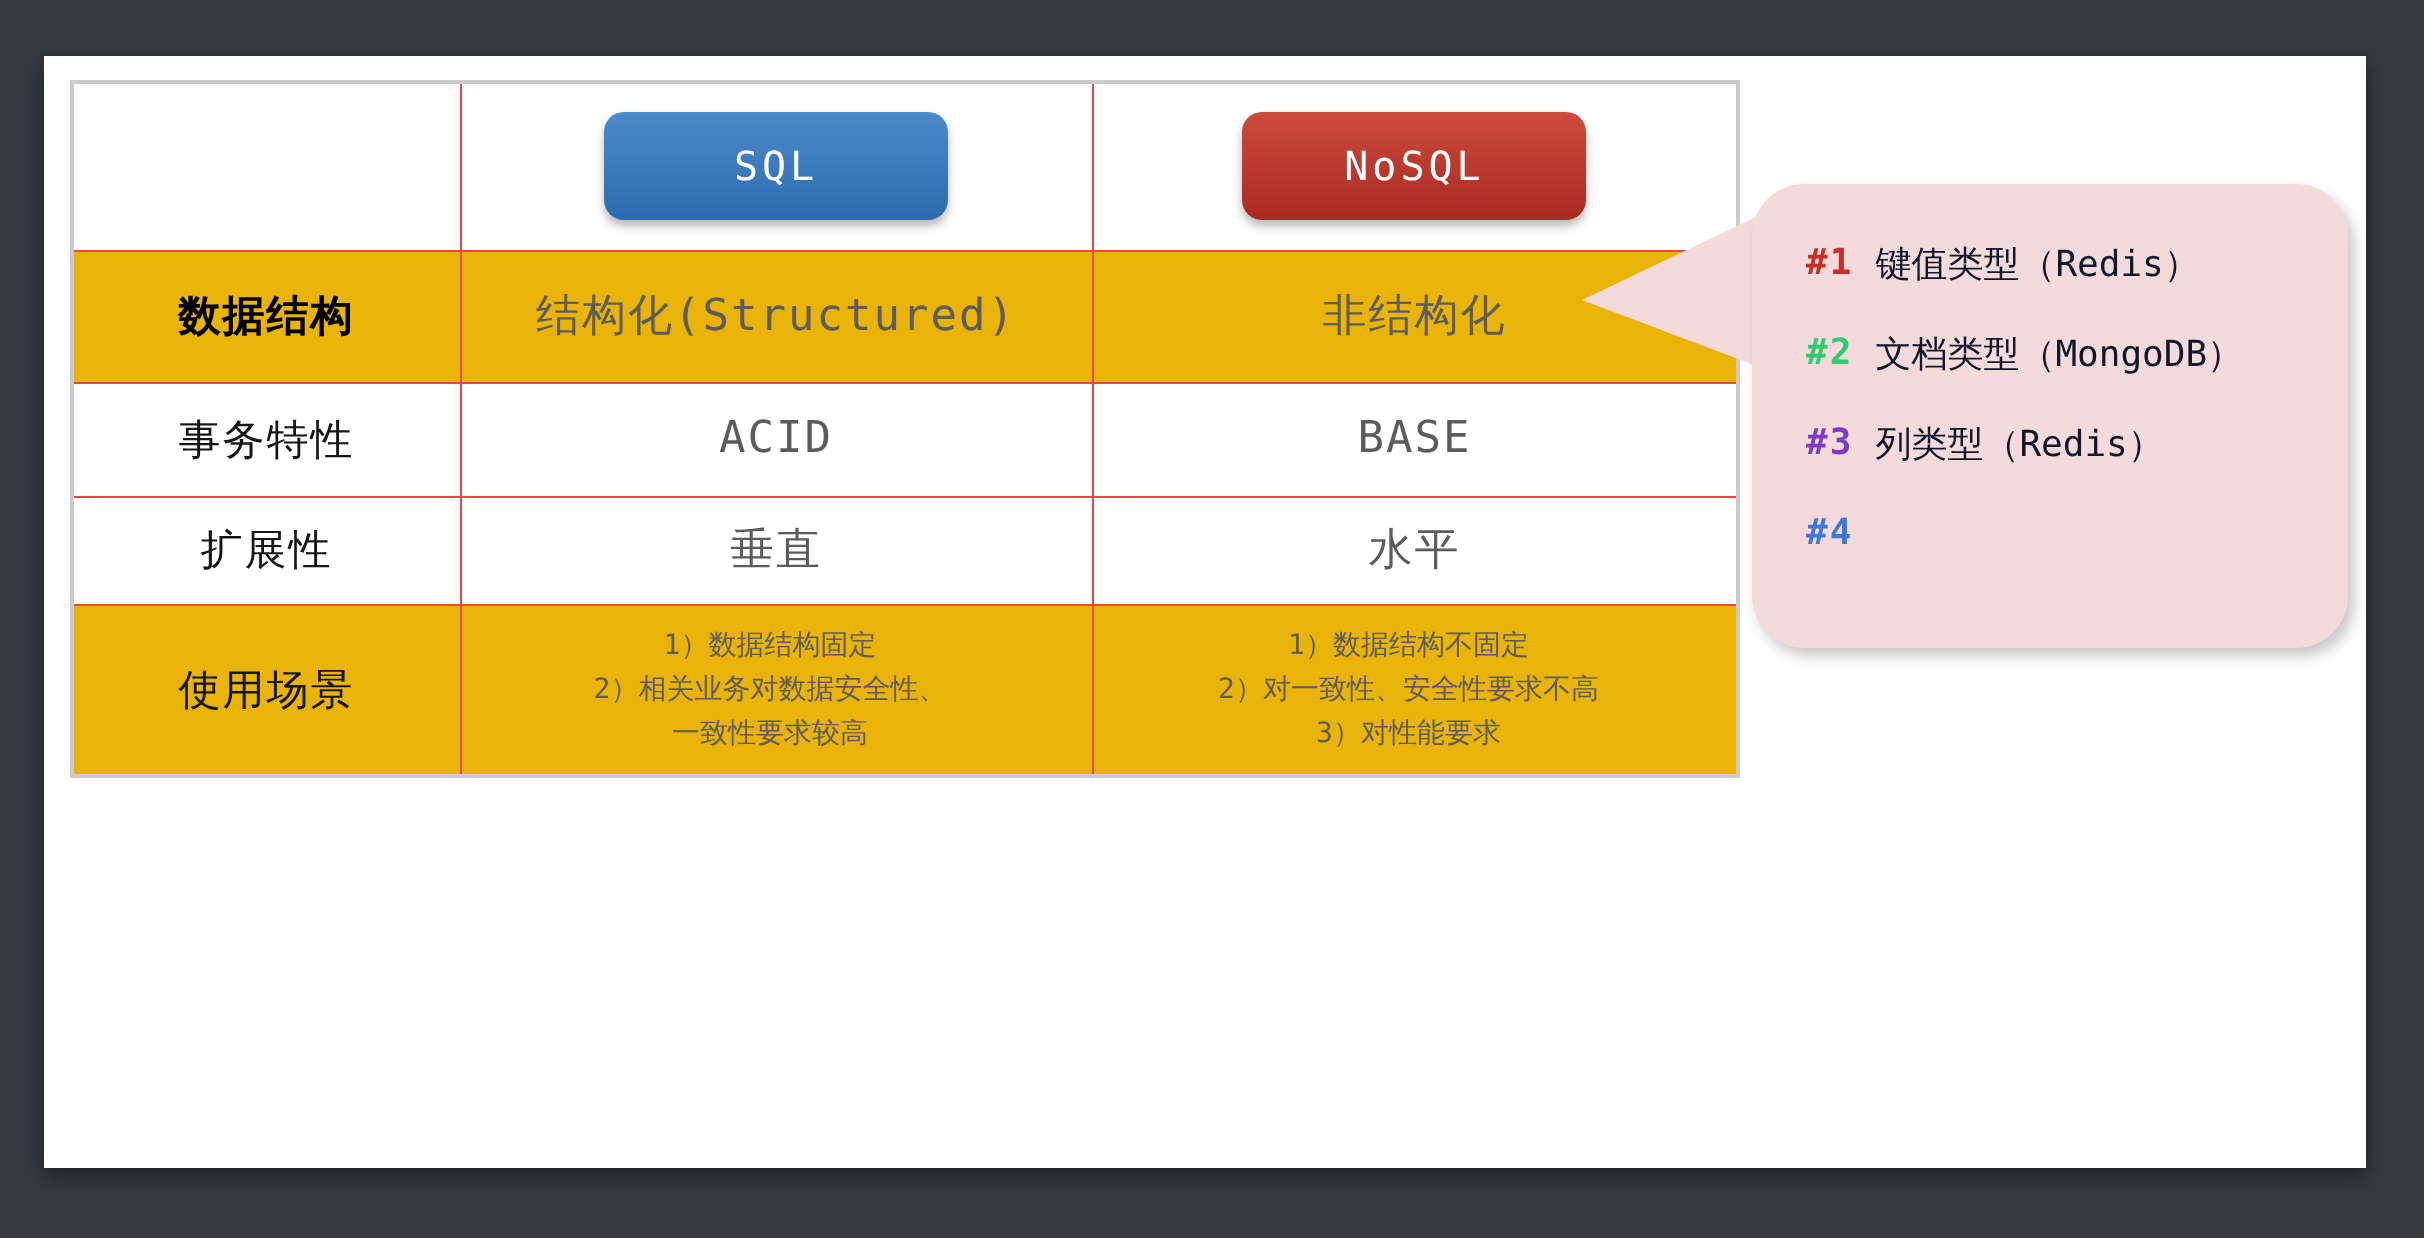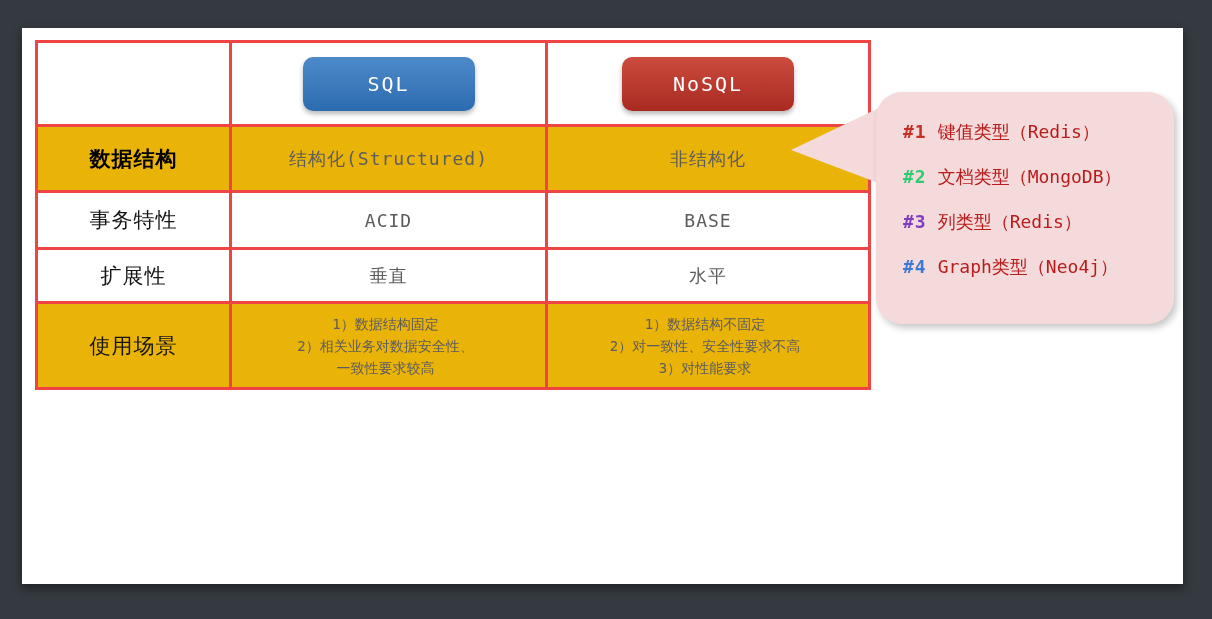--- a/index.html
+++ b/index.html
@@ -11,42 +11,42 @@
   .card{
     position:absolute;left:22px;top:28px;width:1161px;height:556px;
     background:#ffffff;box-shadow:0 4px 10px rgba(0,0,0,.45);
   }
   table.cmp{
     position:absolute;left:13px;top:12px;width:833px;
     border-collapse:collapse;table-layout:fixed;
     border:2px solid #cccccc;
   }
   .cmp td{
-    border:3px solid #ef4444;padding:0;
+    border:1px solid #ef4444;padding:0;
     text-align:center;vertical-align:middle;background:#ffffff;
   }
   .cmp col.c1{width:194px}
   .cmp col.c2{width:316px}
   .cmp col.c3{width:323px}
   tr.rh{height:84px}
   tr.r1{height:66px}
   tr.r2{height:67px}
   tr.r3{height:63px}
   tr.r4{height:57px}
   tr.r5{height:56px}
   tr.r6{height:54px}
   tr.r7{height:86px}
   tr.stripe td{background:#eab308}
   .label-cell{
     font-size:21px;color:#151515;font-weight:500;letter-spacing:1px;
   }
   tr.boldlabel .label-cell{font-weight:700;color:#000}
   .value-cell{
     font-family:"DejaVu Sans Mono","Liberation Mono","DejaVu Sans",sans-serif;
-    font-size:18px;color:#5c5c5c;letter-spacing:1px;
+    font-size:22px;color:#5c5c5c;letter-spacing:1px;
   }
   .usecase{
     text-align:left;font-size:14px;line-height:22px;color:#5c5c5c;
     letter-spacing:0;
   }
   .usecase .pad{display:block;padding-right:6px}
   .pill{
     display:inline-block;width:172px;height:54px;line-height:54px;
     border-radius:10px;color:#ffffff;font-size:20px;letter-spacing:2px;
     font-family:"DejaVu Sans Mono","Liberation Mono",monospace;
@@ -58,21 +58,21 @@
     position:absolute;left:876px;top:92px;width:298px;height:232px;
     background:#f4dada;border-radius:26px;box-sizing:border-box;
     padding:17px 0 0 27px;box-shadow:3px 4px 7px rgba(0,0,0,.22);
   }
   .bubble-item{
     height:45px;display:flex;align-items:center;
     font-family:"DejaVu Sans Mono","Liberation Mono","DejaVu Sans",sans-serif;
     font-size:18px;
   }
   .hash{font-weight:700;letter-spacing:1px}
-  .bubble-text{color:#b91c1c;margin-left:11px;letter-spacing:0}
+  .bubble-text{color:#0f172a;margin-left:11px;letter-spacing:0}
   .tail{position:absolute;left:789px;top:103px;width:92px;height:86px}
 </style>
 </head>
 <body>
 
 <div class="card">
   <table class="cmp">
     <colgroup>
         <col class="c1">
         <col class="c2">
@@ -136,15 +136,14 @@
   <div class="bubble-item">
     <span class="hash" style="color: rgb(46, 204, 113);">#2</span>
     <span class="bubble-text">文档类型（MongoDB）</span>
   </div>
   <div class="bubble-item">
     <span class="hash" style="color: rgb(126, 59, 196);">#3</span>
     <span class="bubble-text">列类型（Redis）</span>
   </div>
   <div class="bubble-item">
     <span class="hash" style="color: rgb(59, 120, 216);">#4</span>
-    <span class="bubble-text">Graph类型（Neo4j）</span>
   </div>
 </div>
 
 </body></html>

